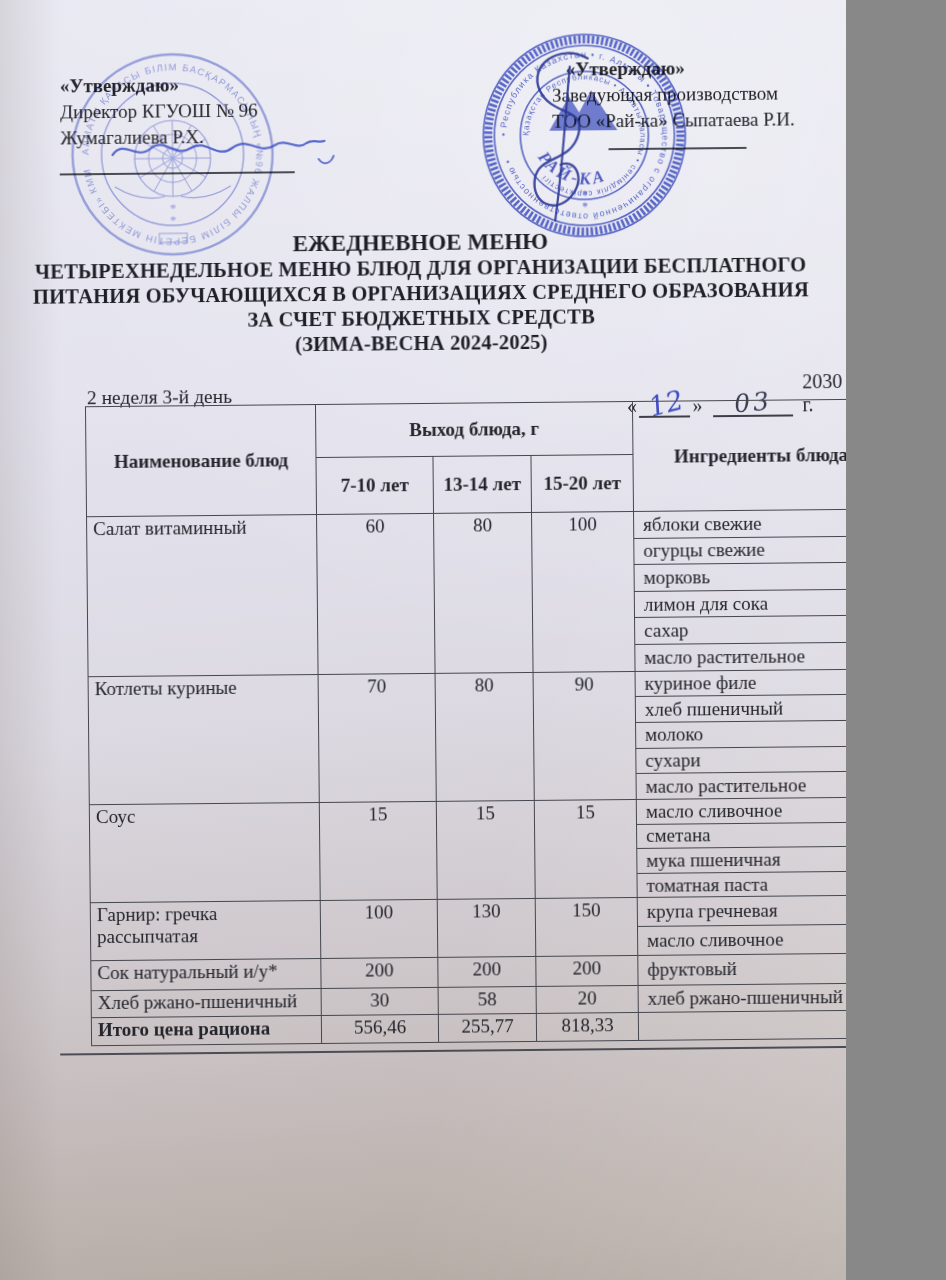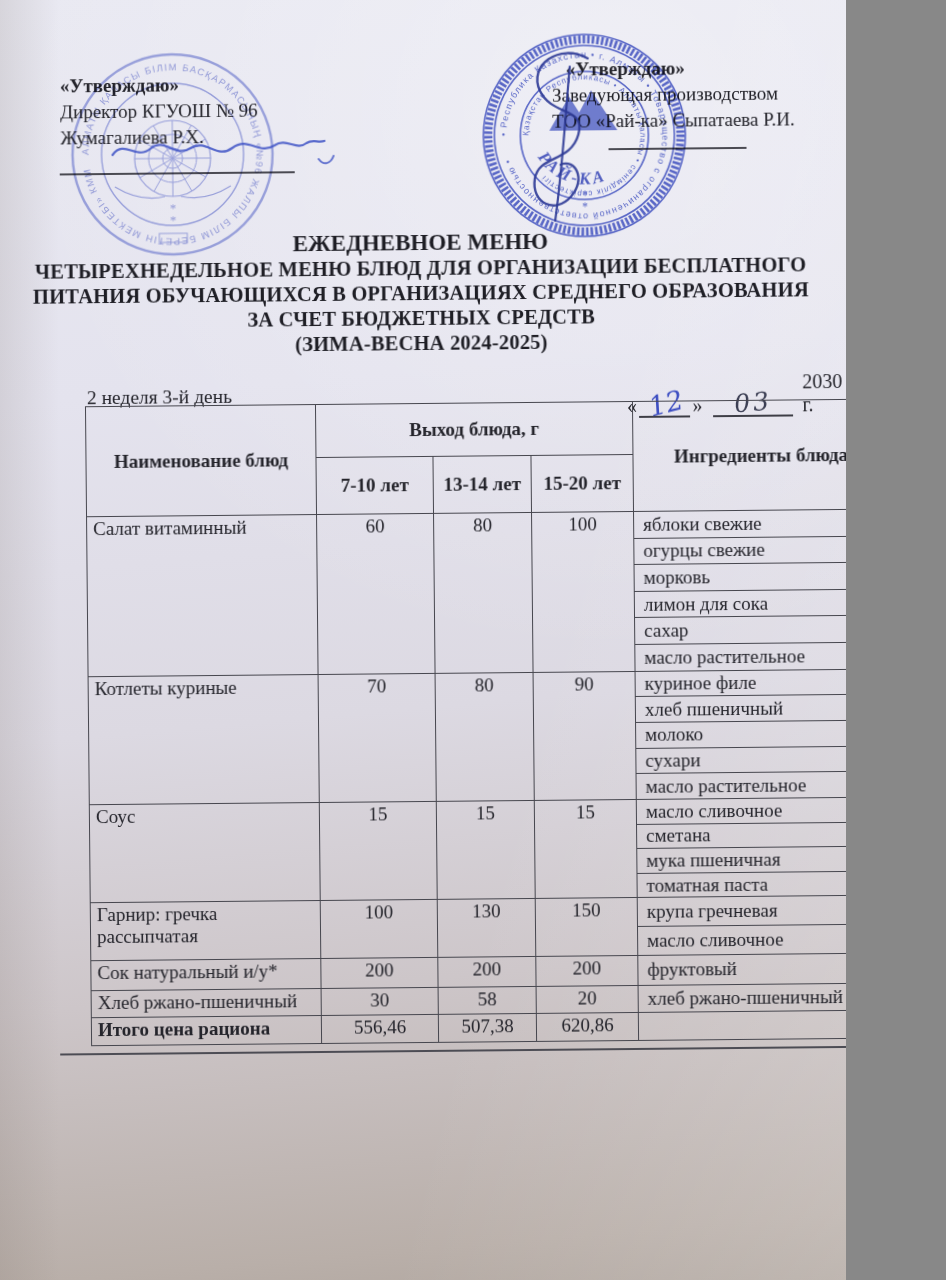--- a/index.html
+++ b/index.html
@@ -242,22 +242,22 @@
           <tr style="height: 27.5px;">
             <td class="name-cell" rowspan="1">Хлеб ржано-пшеничный</td>
             <td class="val-cell" rowspan="1">30</td>
             <td class="val-cell" rowspan="1">58</td>
             <td class="val-cell" rowspan="1">20</td>
             <td class="ing-cell">хлеб ржано-пшеничный</td>
           </tr>
           <tr style="height: 28px;">
             <td class="name-cell total-name">Итого цена рациона</td>
             <td class="val-cell">556,46</td>
-            <td class="val-cell">507,38</td>
-            <td class="val-cell">620,86</td>
+            <td class="val-cell">255,77</td>
+            <td class="val-cell">818,33</td>
             <td class="ing-cell"></td>
           </tr>
         </tbody>
   </table>
 
   <div class="bottom-rule"></div>
 
  </div>
 </div>
 

